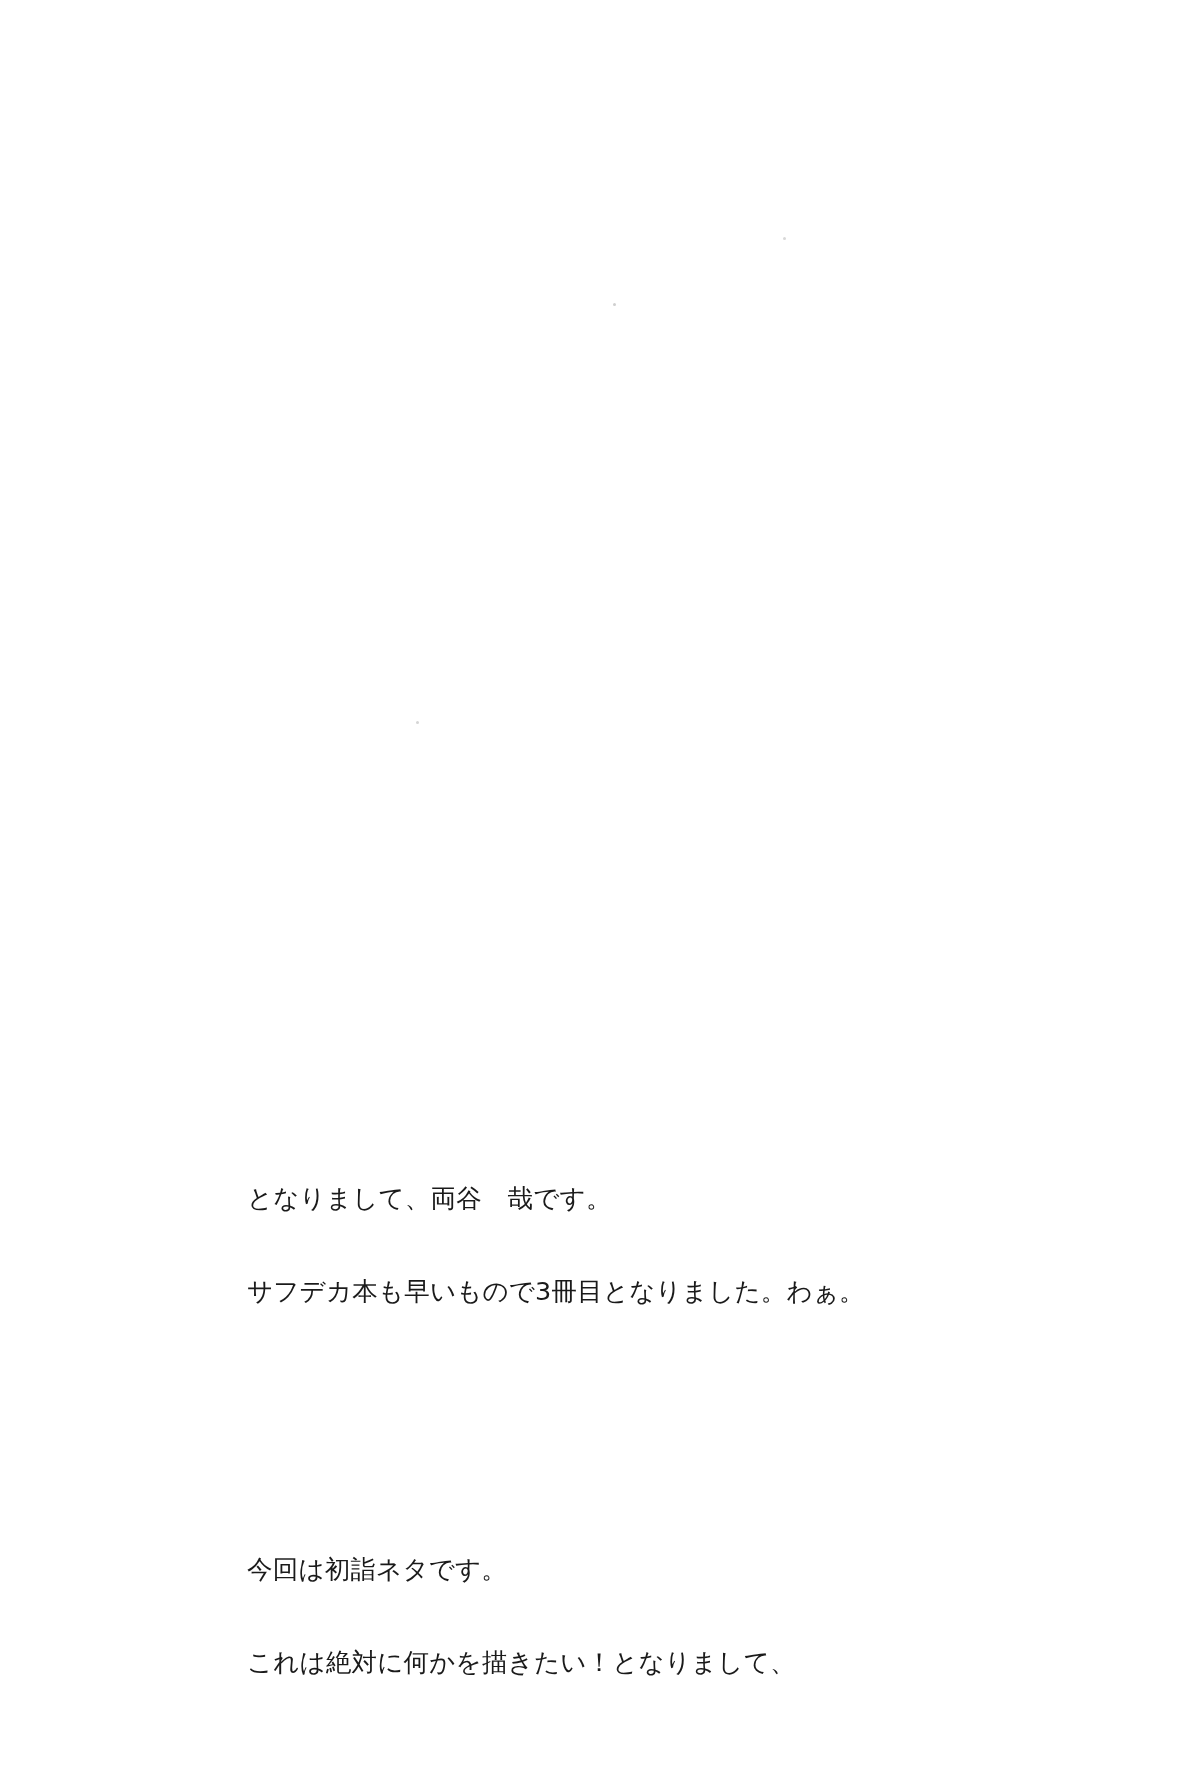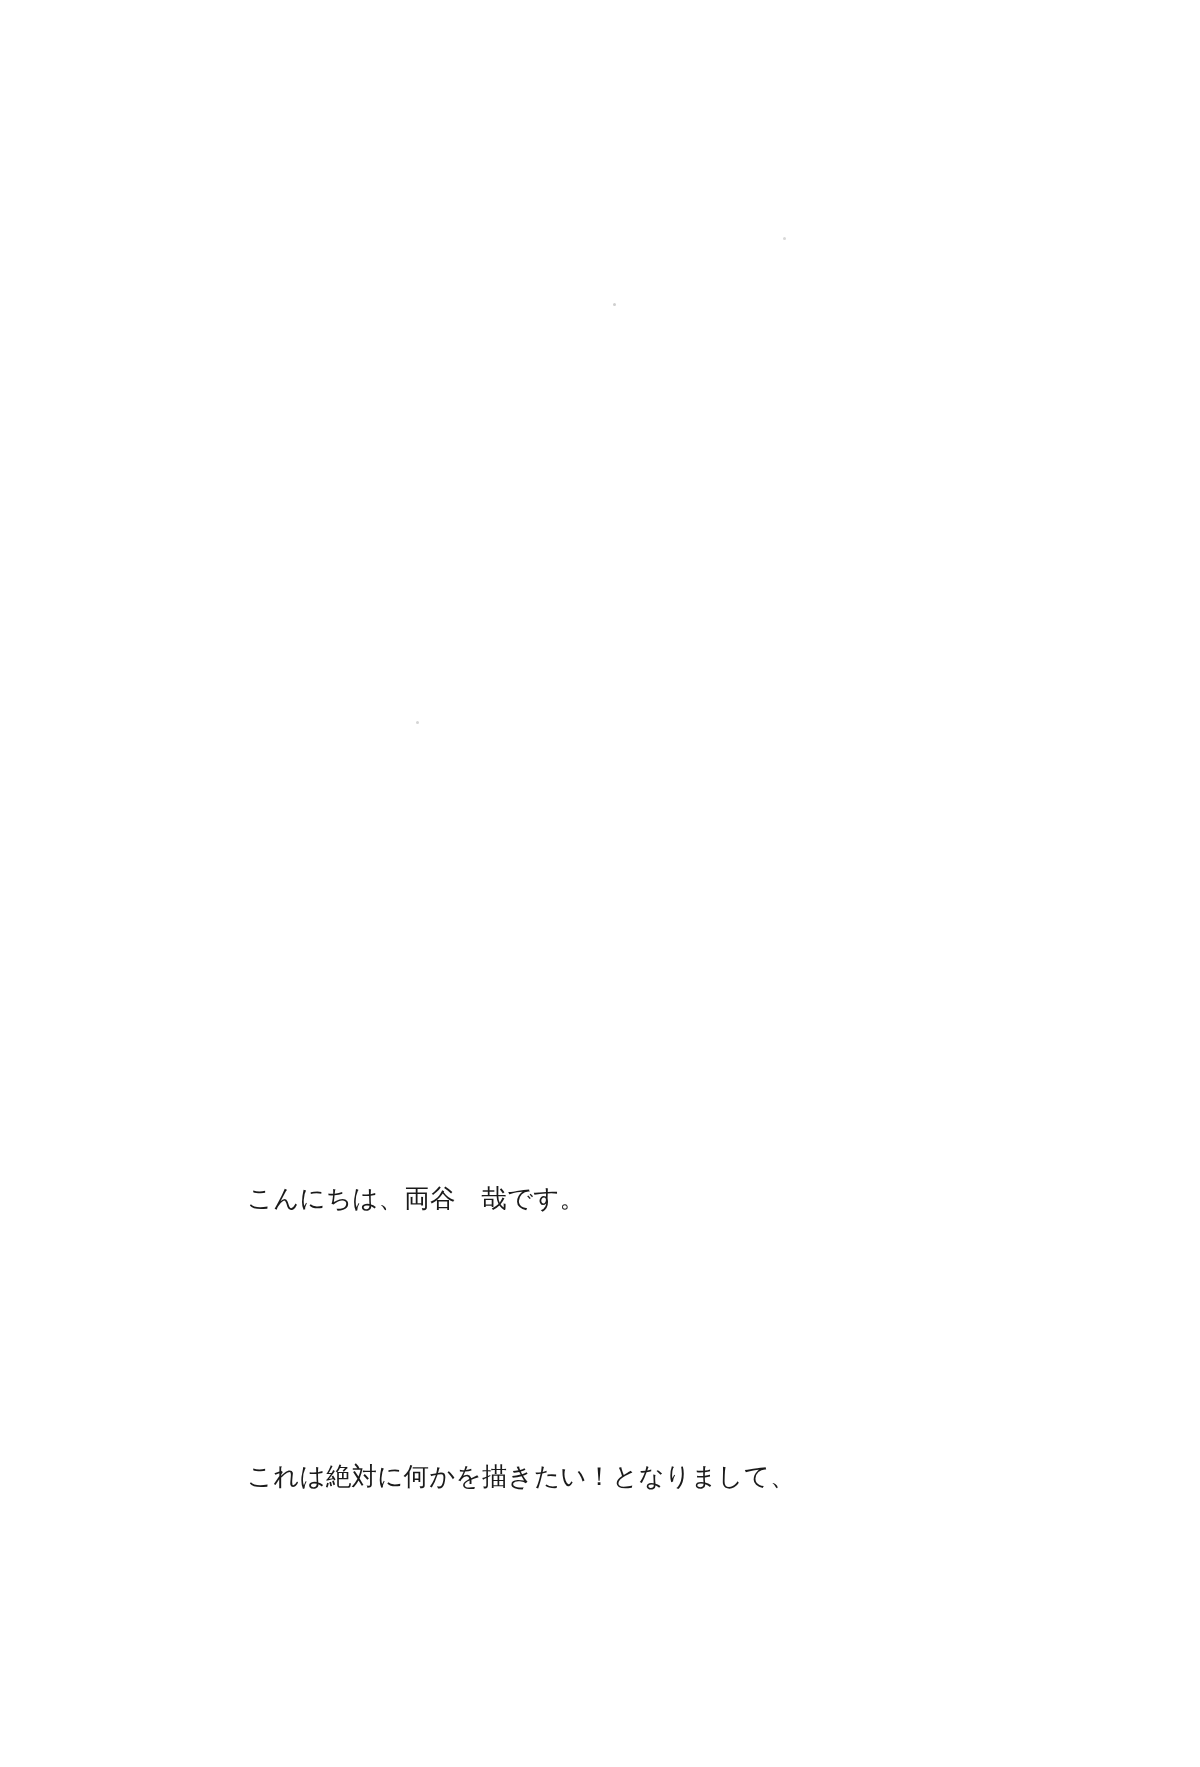--- a/index.html
+++ b/index.html
@@ -49,24 +49,26 @@
 
 <div class="page">
 
   <span class="speck speck-a"></span>
   <span class="speck speck-b"></span>
   <span class="speck speck-c"></span>
 
   <div class="afterword">
 
     <p class="block">
-      <span class="line">こんにちは、両谷　哉です。</span>
+      <span class="line">となりまして、両谷　哉です。</span>
+      <span class="line">サフデカ本も早いもので3冊目となりました。わぁ。</span>
     </p>
 
     <p class="block">
+      <span class="line">今回は初詣ネタです。</span>
       <span class="line">これは絶対に何かを描きたい！となりまして、</span>
       
       
     </p>
 
     
 
     
 
   </div>

